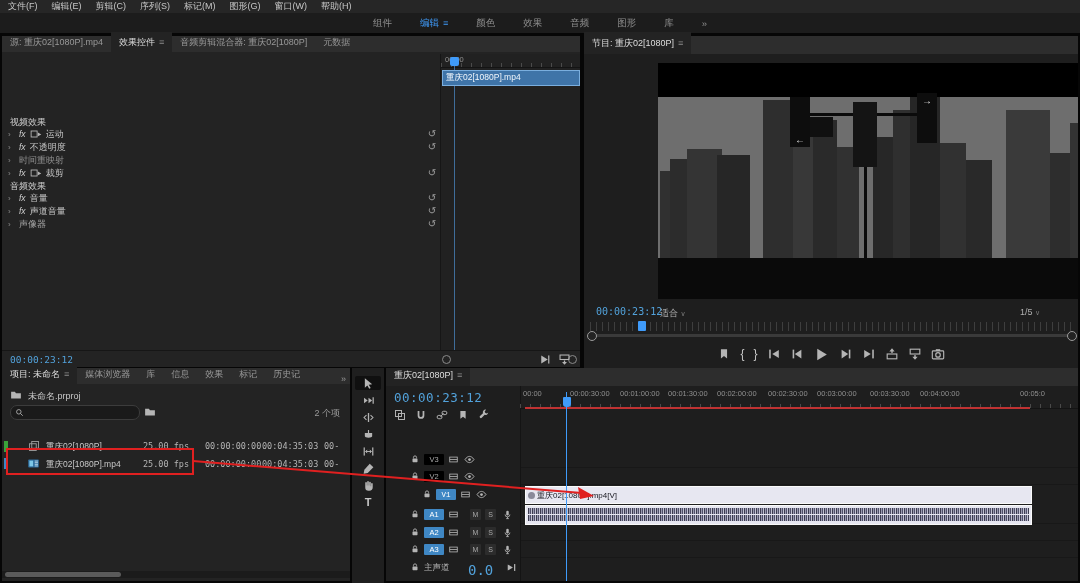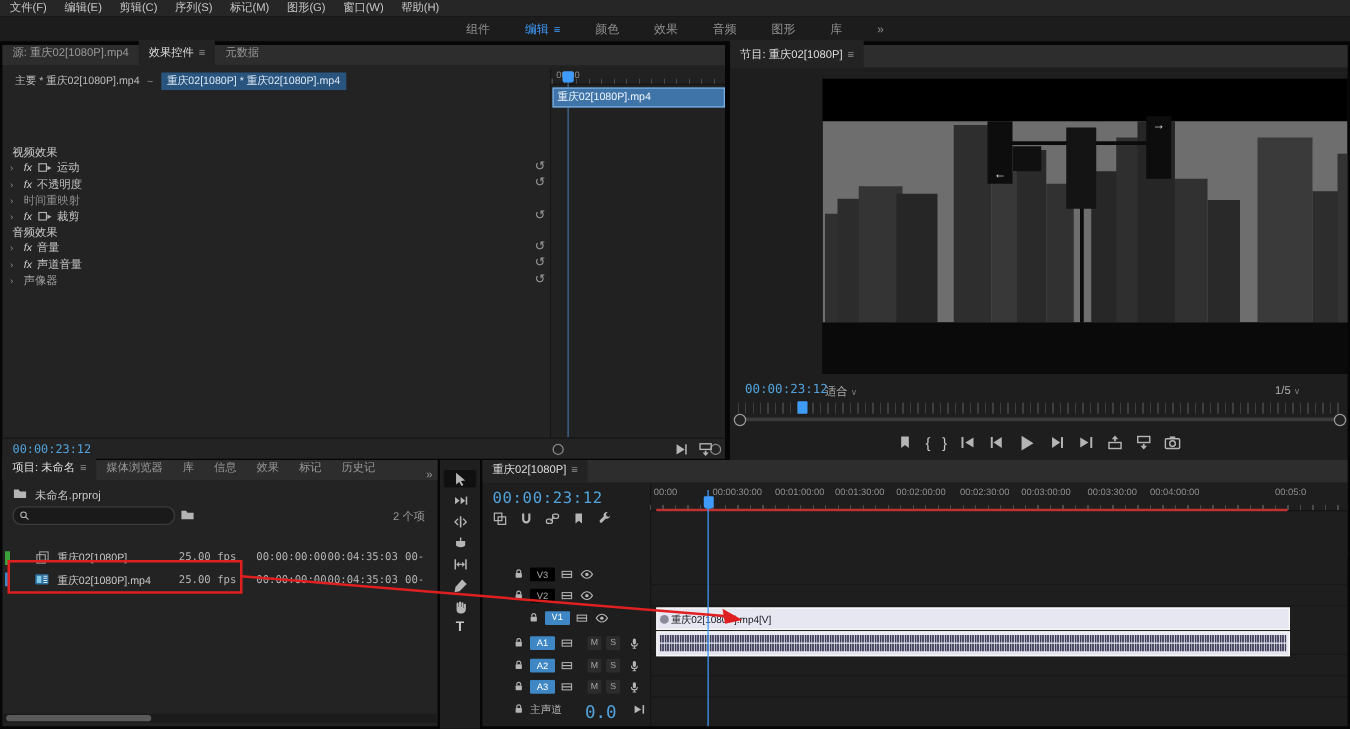--- a/index.html
+++ b/index.html
@@ -191,29 +191,27 @@
 <div class="panel" style="left:2px;top:36px;width:578px;height:330px;">
   <div class="tabstrip">
     <div class="tab">
         <span>源: 重庆02[1080P].mp4</span>
       </div>
     <div class="tab active">
       <span>效果控件</span>
       <span class="pmenu">≡</span>
     </div>
     <div class="tab">
+        <span>音频剪辑混合器: 重庆02[1080P]</span>
+      </div>
+    <div class="tab">
         <span>元数据</span>
       </div>
   </div>
 
-  <div class="abs" style="left:0;top:20px;width:438px;height:18px;display:flex;align-items:center;gap:6px;padding-left:10px;font-size:8.5px;color:#bdbdbd;white-space:nowrap;overflow:hidden;">
-    <span>主要 * 重庆02[1080P].mp4</span>
-    <span style="color:#8a8a8a;">~</span>
-    <span style="background:#28547e;color:#dce8f4;padding:1px 5px;">重庆02[1080P] * 重庆02[1080P].mp4</span>
-  </div>
 
   <div class="sechdr" style="top:80px;">视频效果</div>
 
   <div class="fxrow" style="top:92px;">
     <span class="chev">›</span>
     <span class="fxbadge">fx</span>
     <svg class="ic" width="12" height="12">
         <use href="#s-transform"></use>
       </svg>
     <span>运动</span>

